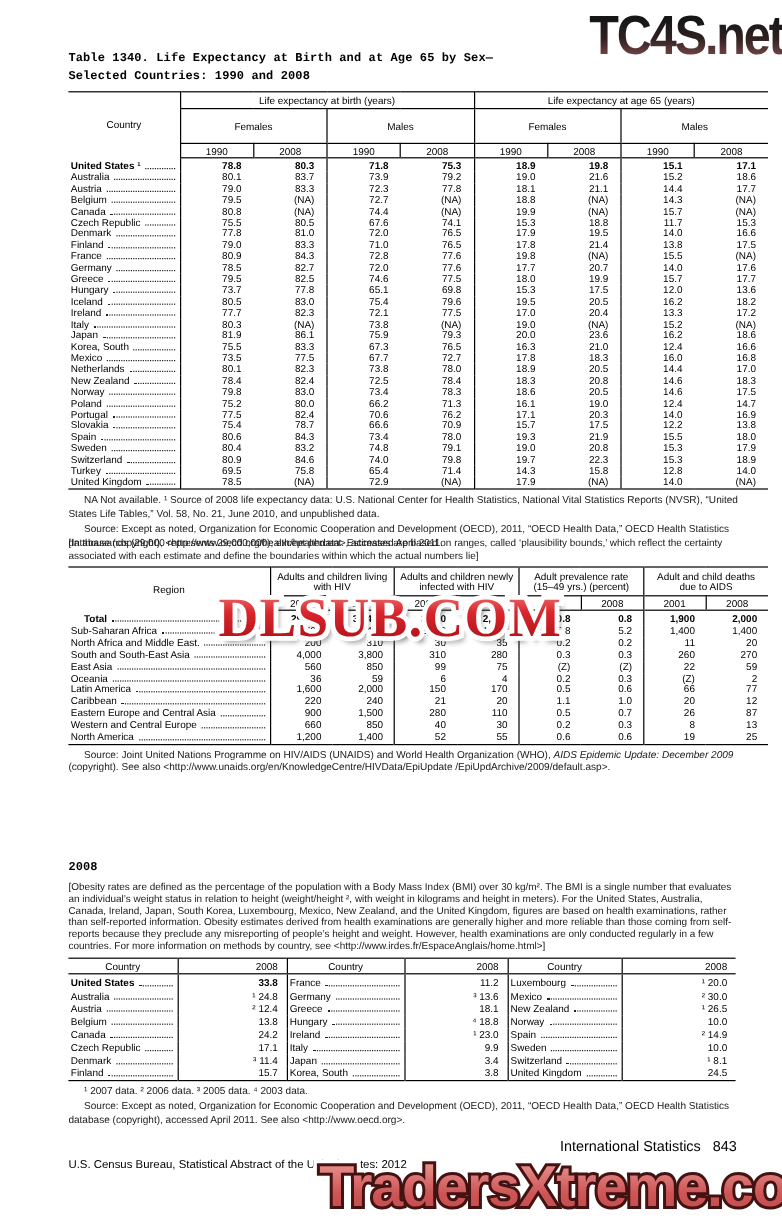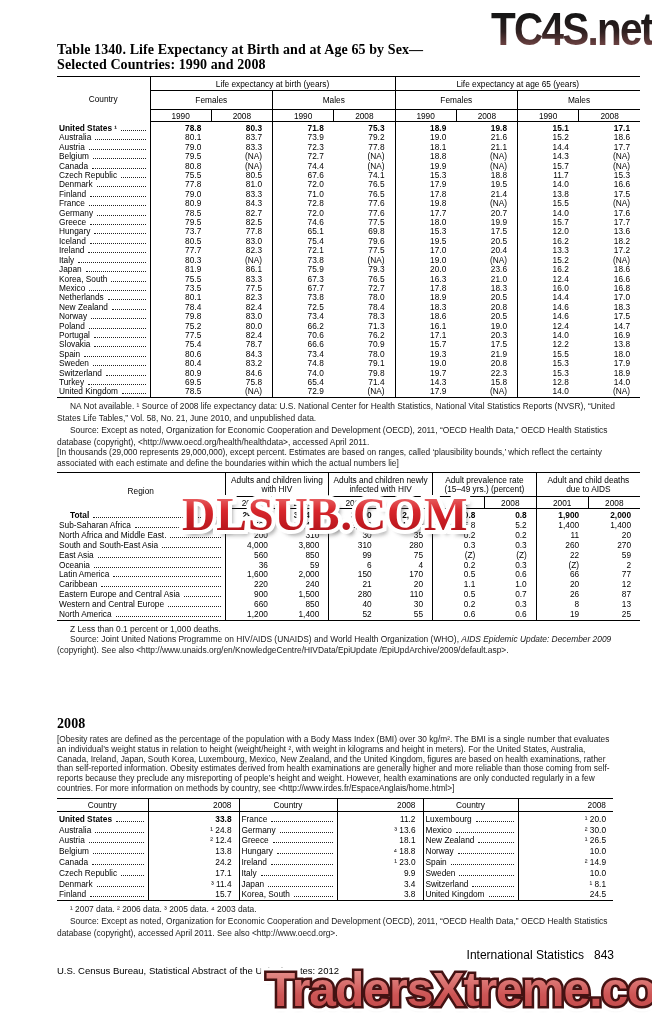--- a/index.html
+++ b/index.html
@@ -4,35 +4,35 @@
 <style>
   * { margin:0; padding:0; box-sizing:border-box; }
   html,body { width:652px; height:1024px; }
   body { position:relative; background:#fff; color:#111; overflow:hidden;
          font-family:"Liberation Sans", sans-serif; }
   .sec { position:absolute; left:57px; width:583px; }
   .s1340 { top:42px; }
   .s1341 { top:444px; }
   .s1342 { top:701px; width:556px; }
 
-  h2.ttl { font-family:Liberation Serif, serif; font-weight:bold;
-           font-size:14px; line-height:15px; color:#000; letter-spacing:.1px; }
+  h2.ttl { font-family:Liberation Mono, monospace; font-weight:bold;
+           font-size:10px; line-height:15px; color:#000; letter-spacing:.1px; }
 
   .note { font-size:8.3px; line-height:11px; margin-top:3px; color:#1a1a1a; }
   .note2 { font-size:8.3px; line-height:9.8px; margin-top:4px; color:#1a1a1a; }
 
   table { border-collapse:collapse; table-layout:fixed; width:100%;
           font-size:8.3px; color:#000; }
   .t1340 { margin-top:4px; border-top:1.6px solid #000; border-bottom:1.5px solid #000; }
   .t1341 { margin-top:3px; border-top:1.6px solid #000; border-bottom:1.5px solid #000; }
   .t1342 { margin-top:4px; border-top:1.6px solid #000; border-bottom:1.5px solid #000; }
 
   th { font-weight:normal; font-size:8.3px; text-align:center; vertical-align:middle; }
   .gh { border-left:1px solid #000; border-bottom:1px solid #000; height:14px; }
-  .sh { border-left:1px solid #000; border-bottom:1px solid #000; height:19px; }
+  .sh { border-left:1px solid #000; border-bottom:1px solid #000; height:29px; }
   .yh { border-left:1px solid #000; border-bottom:1.4px solid #000; height:12px; }
   .gh41 { border-left:1px solid #000; border-bottom:1px solid #000; height:24px;
           line-height:9px; padding:2px 3px; }
   .rh { vertical-align:middle; }
   .ch42 { border-bottom:1.4px solid #000; height:13px; }
   .ch42 + .ch42 { border-left:1px solid #000; }
   .yr42 { text-align:right; padding-right:7px; }
 
   td { height:9.3px; line-height:9.4px; vertical-align:bottom; }
   .t1341 td { height:9.8px; line-height:9.9px; }
@@ -799,21 +799,20 @@
           <td class="num">52</td>
           <td class="num">55</td>
           <td class="num">0.6</td>
           <td class="num">0.6</td>
           <td class="num">19</td>
           <td class="num">25</td>
         </tr>
       </tbody>
   </table>
   <div class="fnblock">
-    <p class="fn41">Z Less than 0.1 percent or 1,000 deaths.</p>
     <p class="fn41"><span>Source: Joint United Nations Programme on HIV/AIDS (UNAIDS) and World Health Organization (WHO), </span><i>AIDS Epidemic Update: December 2009</i><span> (copyright). See also &lt;http://www.unaids.org/en/KnowledgeCentre/HIVData/EpiUpdate /EpiUpdArchive/2009/default.asp&gt;.</span></p>
   </div>
 </section>
 
 <div class="wm-dlsub">
   <span class="lay outline">DLSUB.COM</span>
   <span class="fill">DLSUB.COM</span>
 </div>
 
 <section class="sec s1342">

